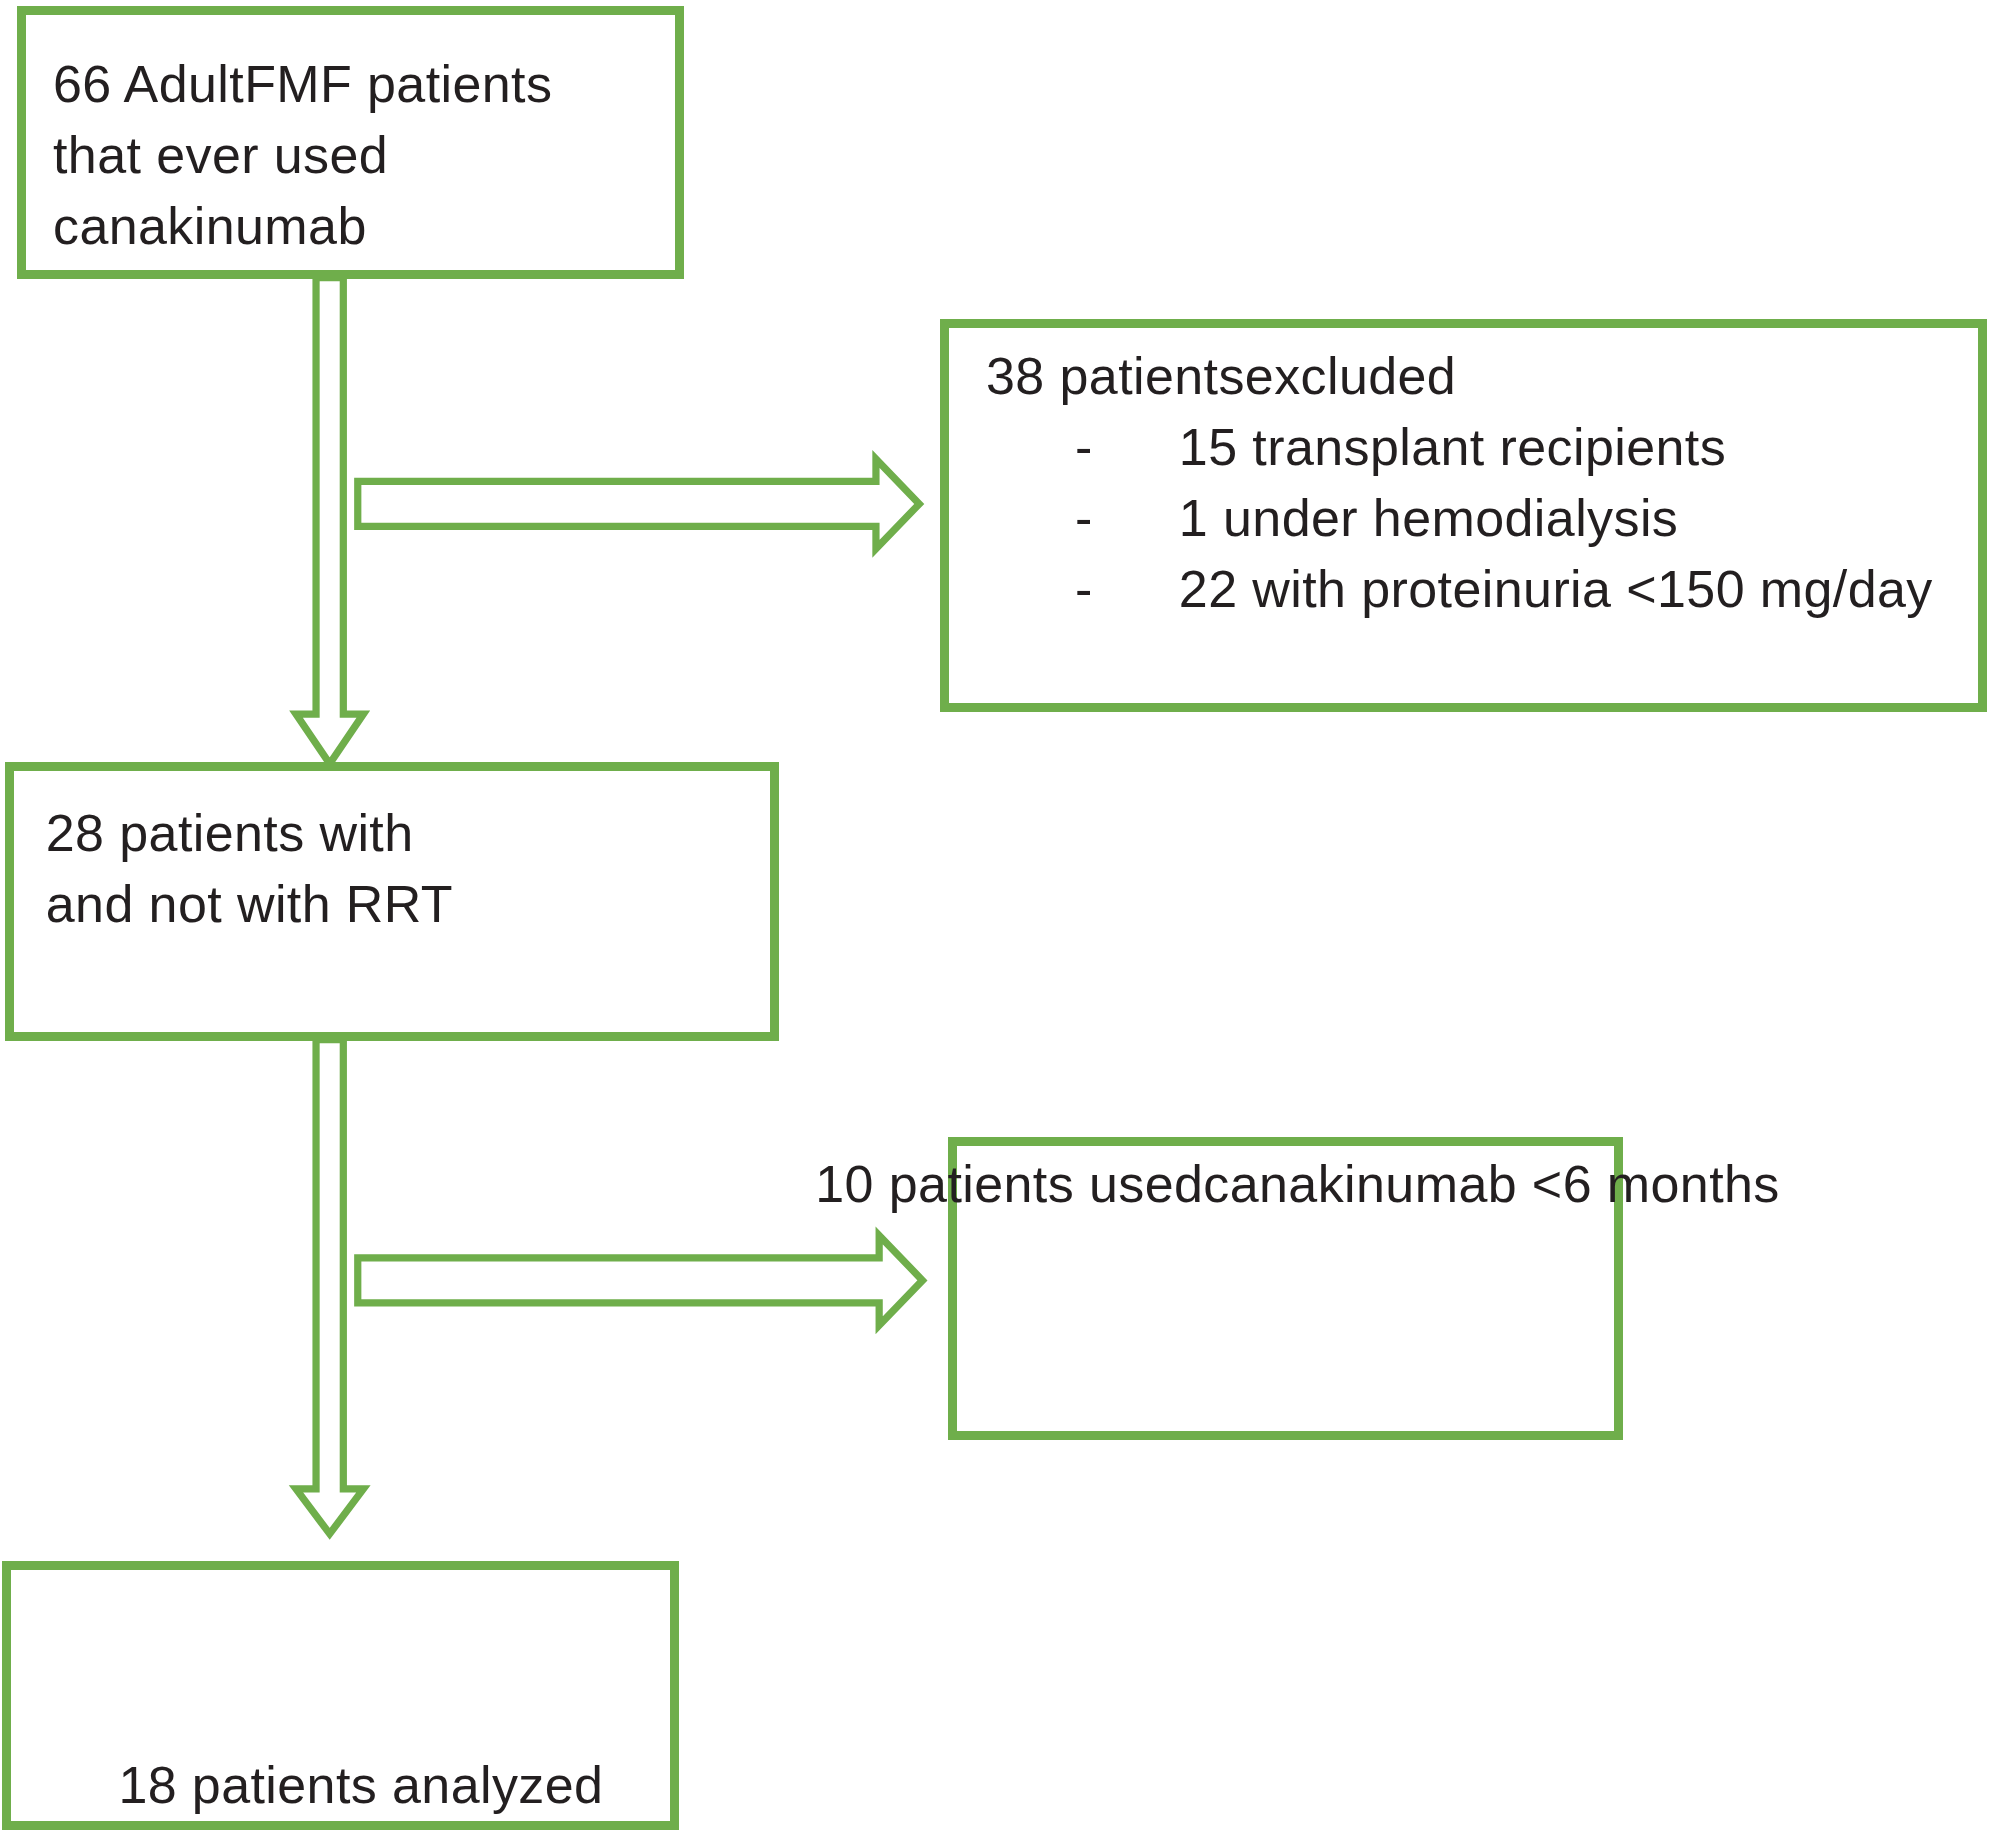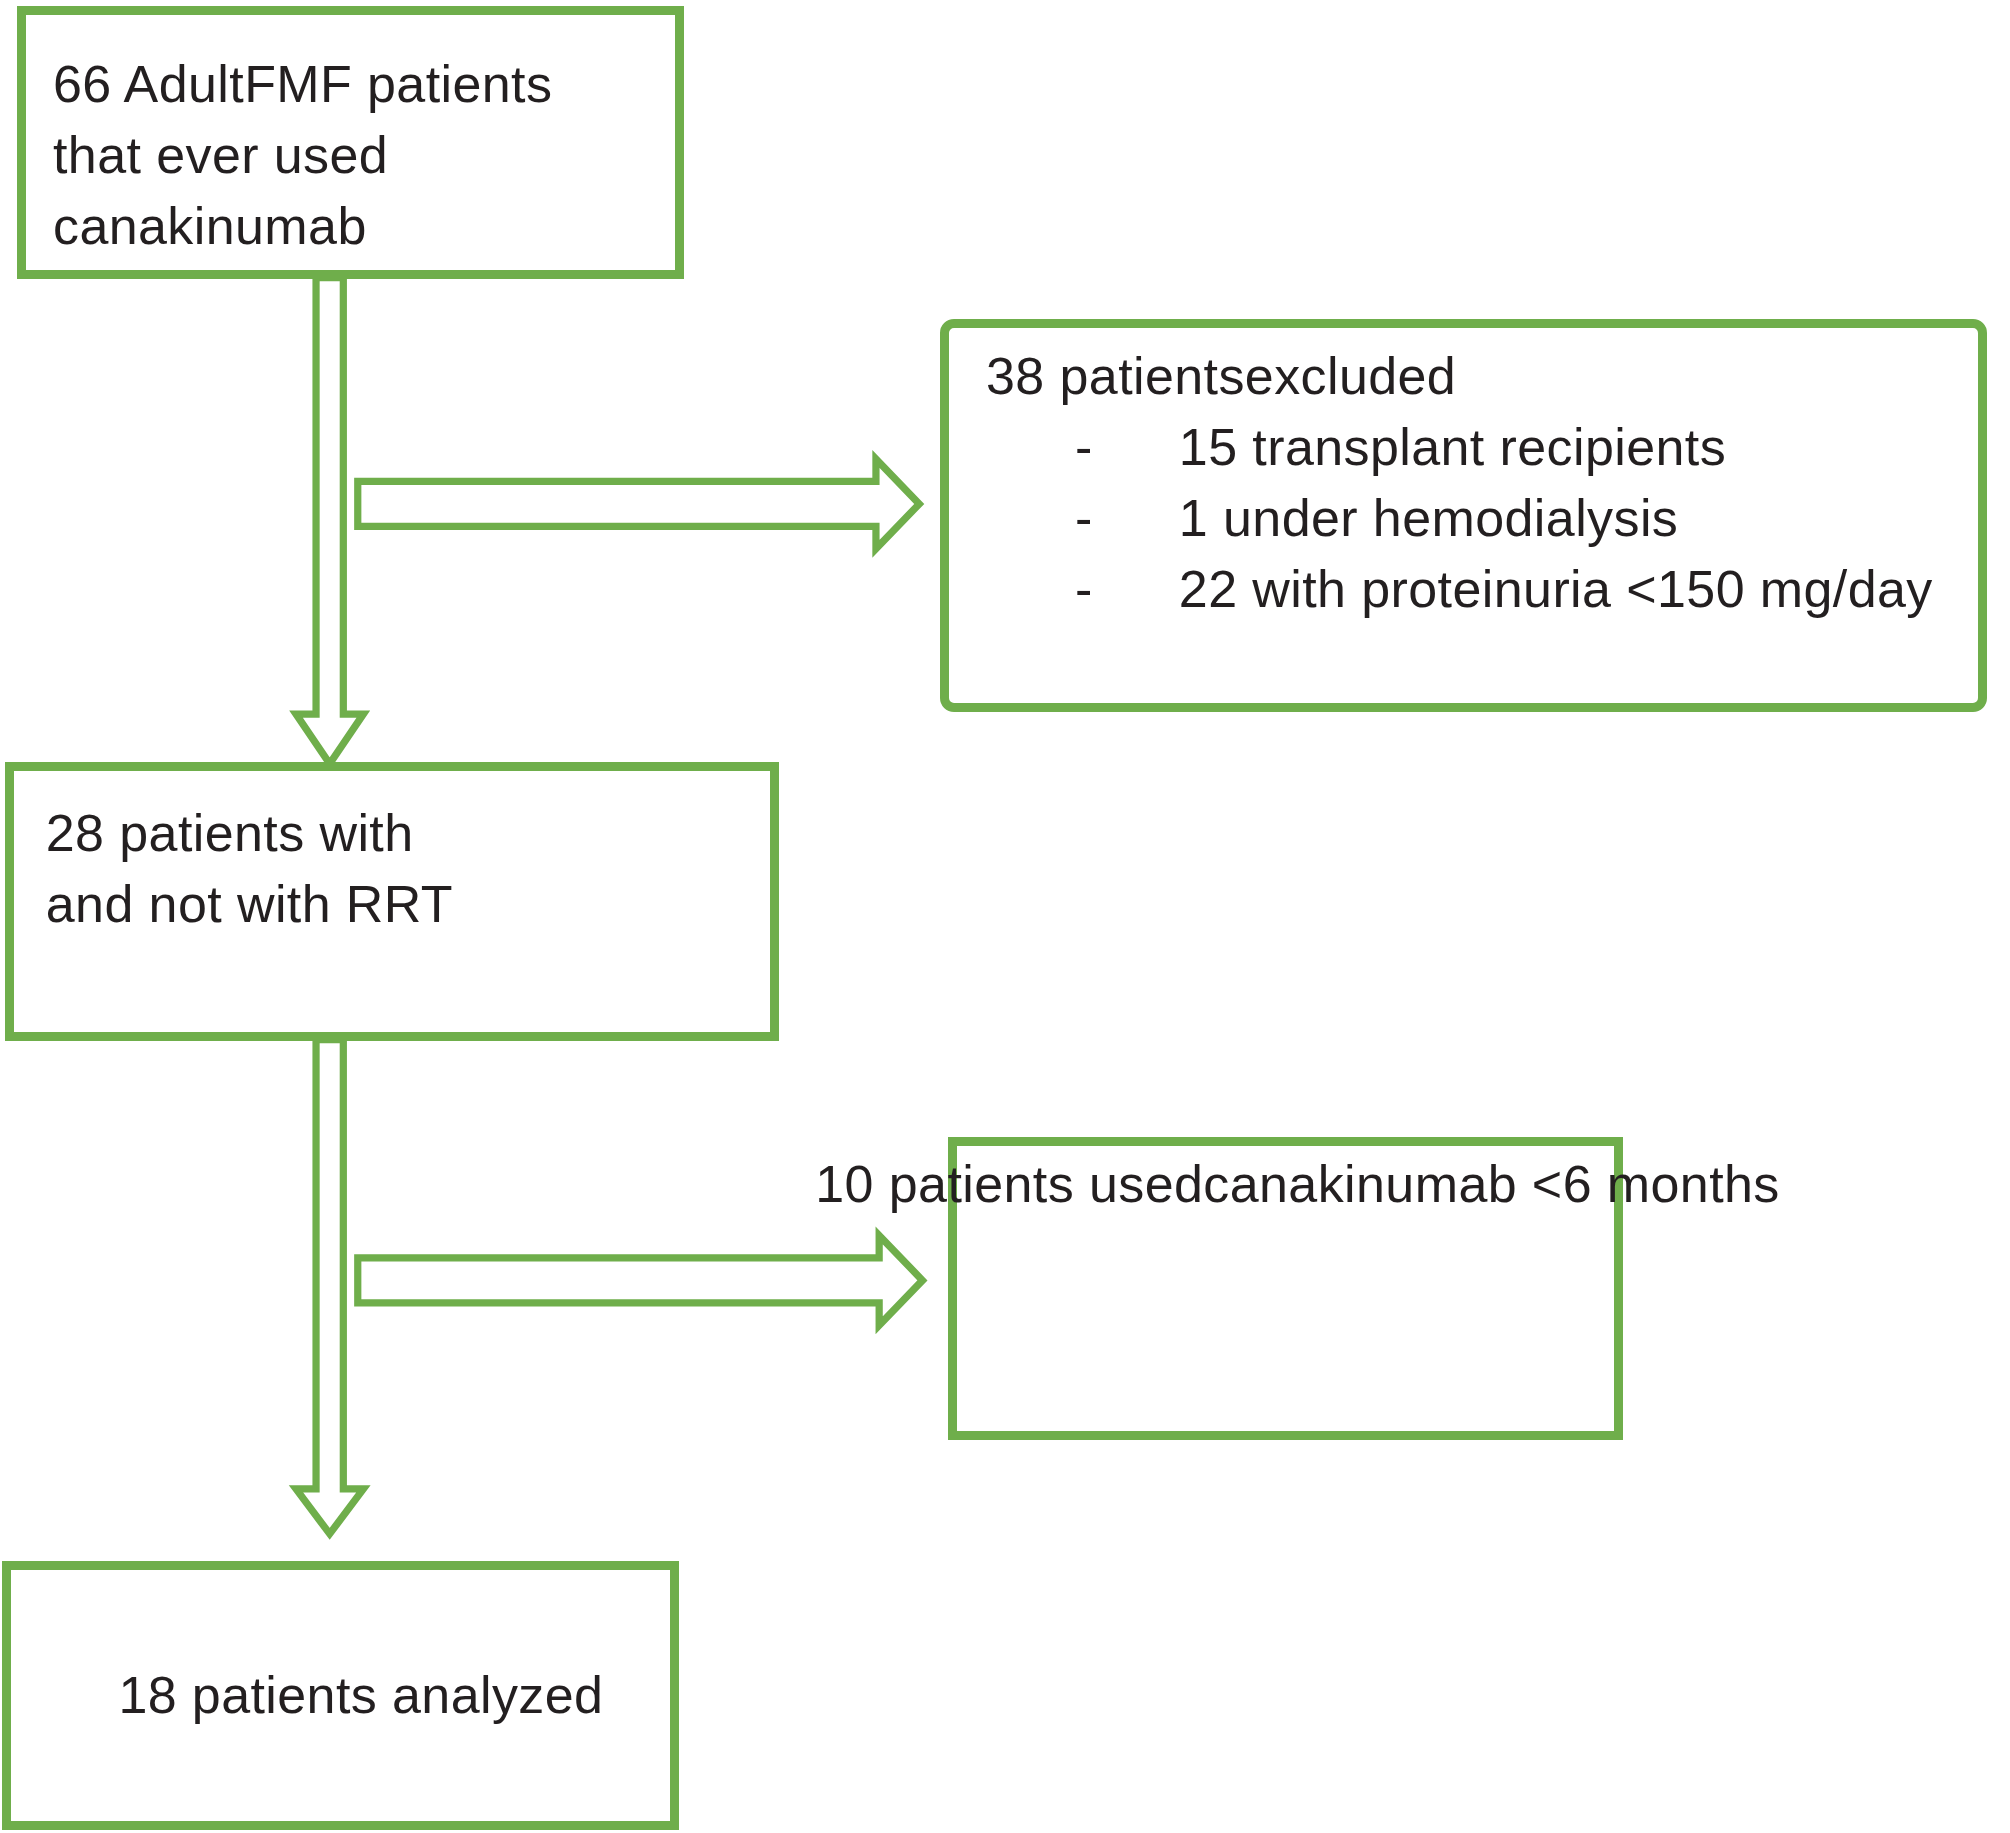--- a/index.html
+++ b/index.html
@@ -22,27 +22,27 @@
     border: 9.6px solid #6FAE4B;
     background: #ffffff;
     font-size: 52px;
     line-height: 71px;
     color: #231f20;
     letter-spacing: 0.4px;
   }
   .box .line { display: block; white-space: nowrap; }
 
   #box-initial     { left: 17px;    top: 6.4px;    width: 667px;  height: 273px; padding: 34px 16px 0 27px; }
-  #box-excluded    { left: 940px; top: 319px;  width: 1047px; height: 393px; padding: 13px 32px 0 37px; border-radius: 14px; }
+  #box-excluded    { left: 940px; top: 319px;  width: 1047px; height: 393px; padding: 13px 32px 0 37px; }
   #box-proteinuria { left: 4.8px;    top: 762px;  width: 774px;  height: 279px; padding: 27px 8px 0 32px; }
   #box-short-use   { left: 948px; top: 1137px; width: 675px;  height: 303px;
                      display: flex; flex-direction: row; justify-content: center;
                      padding: 0 8px 0 32px; line-height: 77px; }
   #box-analyzed    { left: 2.4px;    top: 1561px; width: 677px;  height: 269px;
-                     display: flex; align-items: center; justify-content: center;
+                     display: flex; align-items: flex-end; justify-content: center;
                      padding-left: 40px; }
 
   .bullet-row { display: flex; white-space: nowrap; }
   .bullet-dash { display: inline-block; width: 89px; padding-left: 89px; box-sizing: content-box; }
   .arrow-layer { position: absolute; left: 0; top: 0; width: 2011px; height: 1834px; }
   .arrow-layer polygon { fill: #ffffff; stroke: #6FAE4B; stroke-width: 9; stroke-linejoin: miter; }
 </style>
 </head>
 <body>
 

